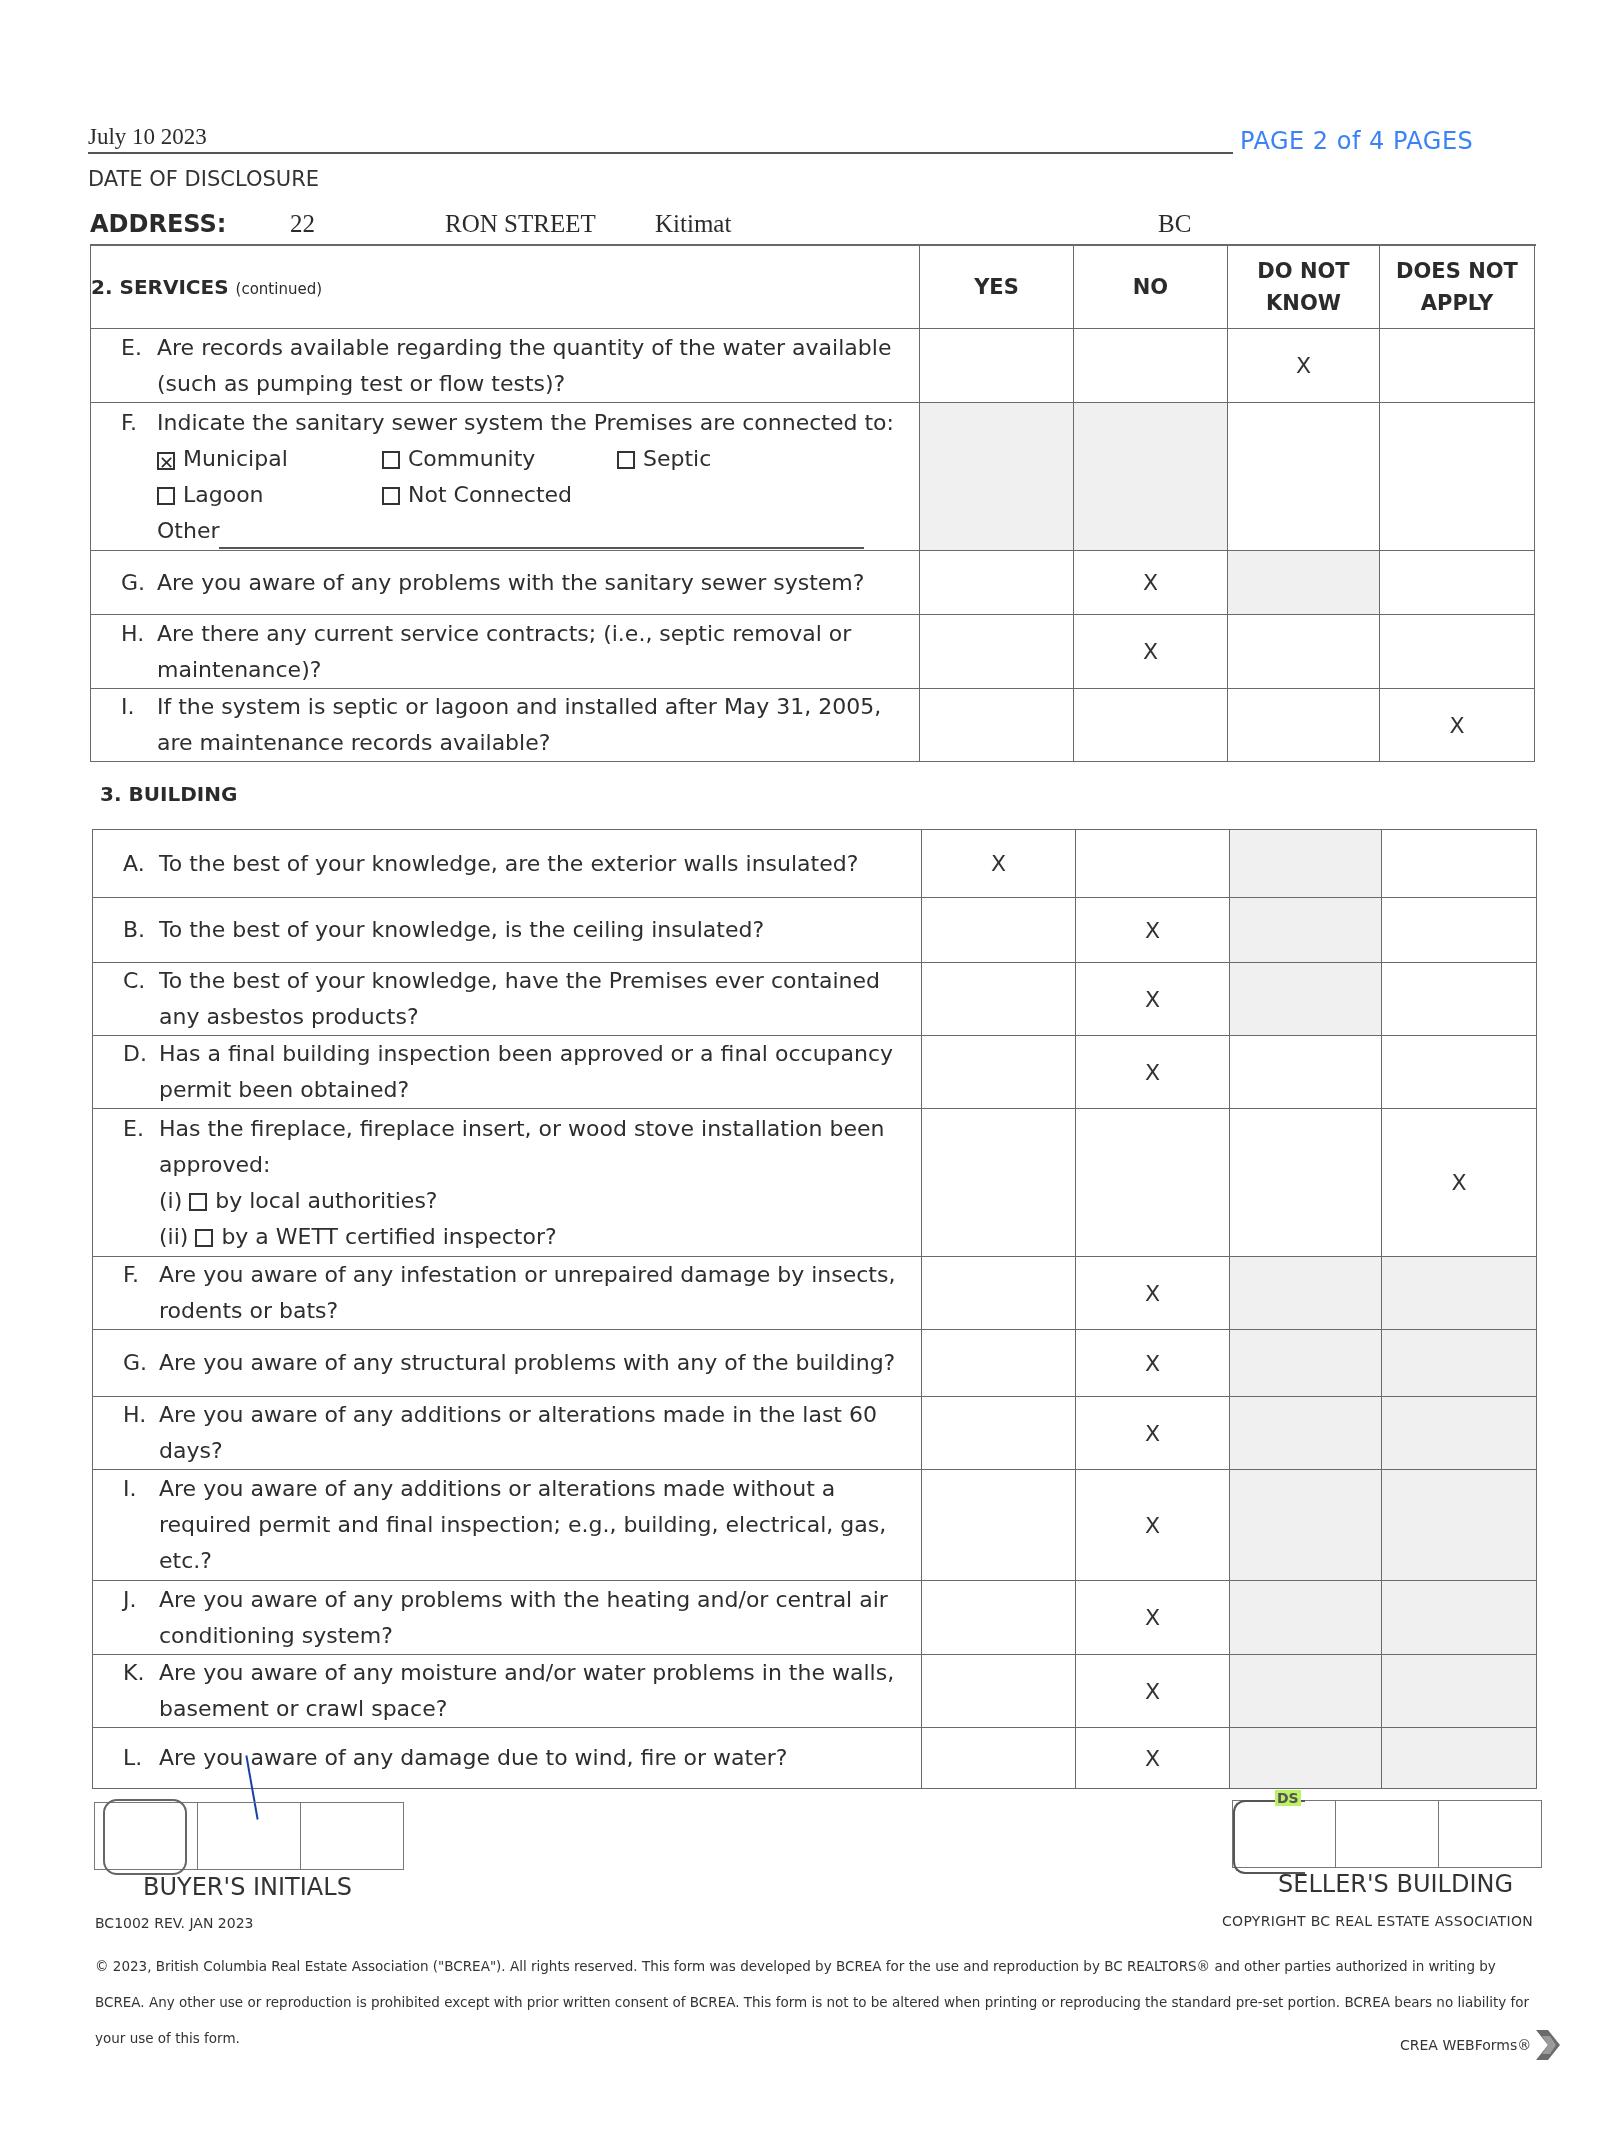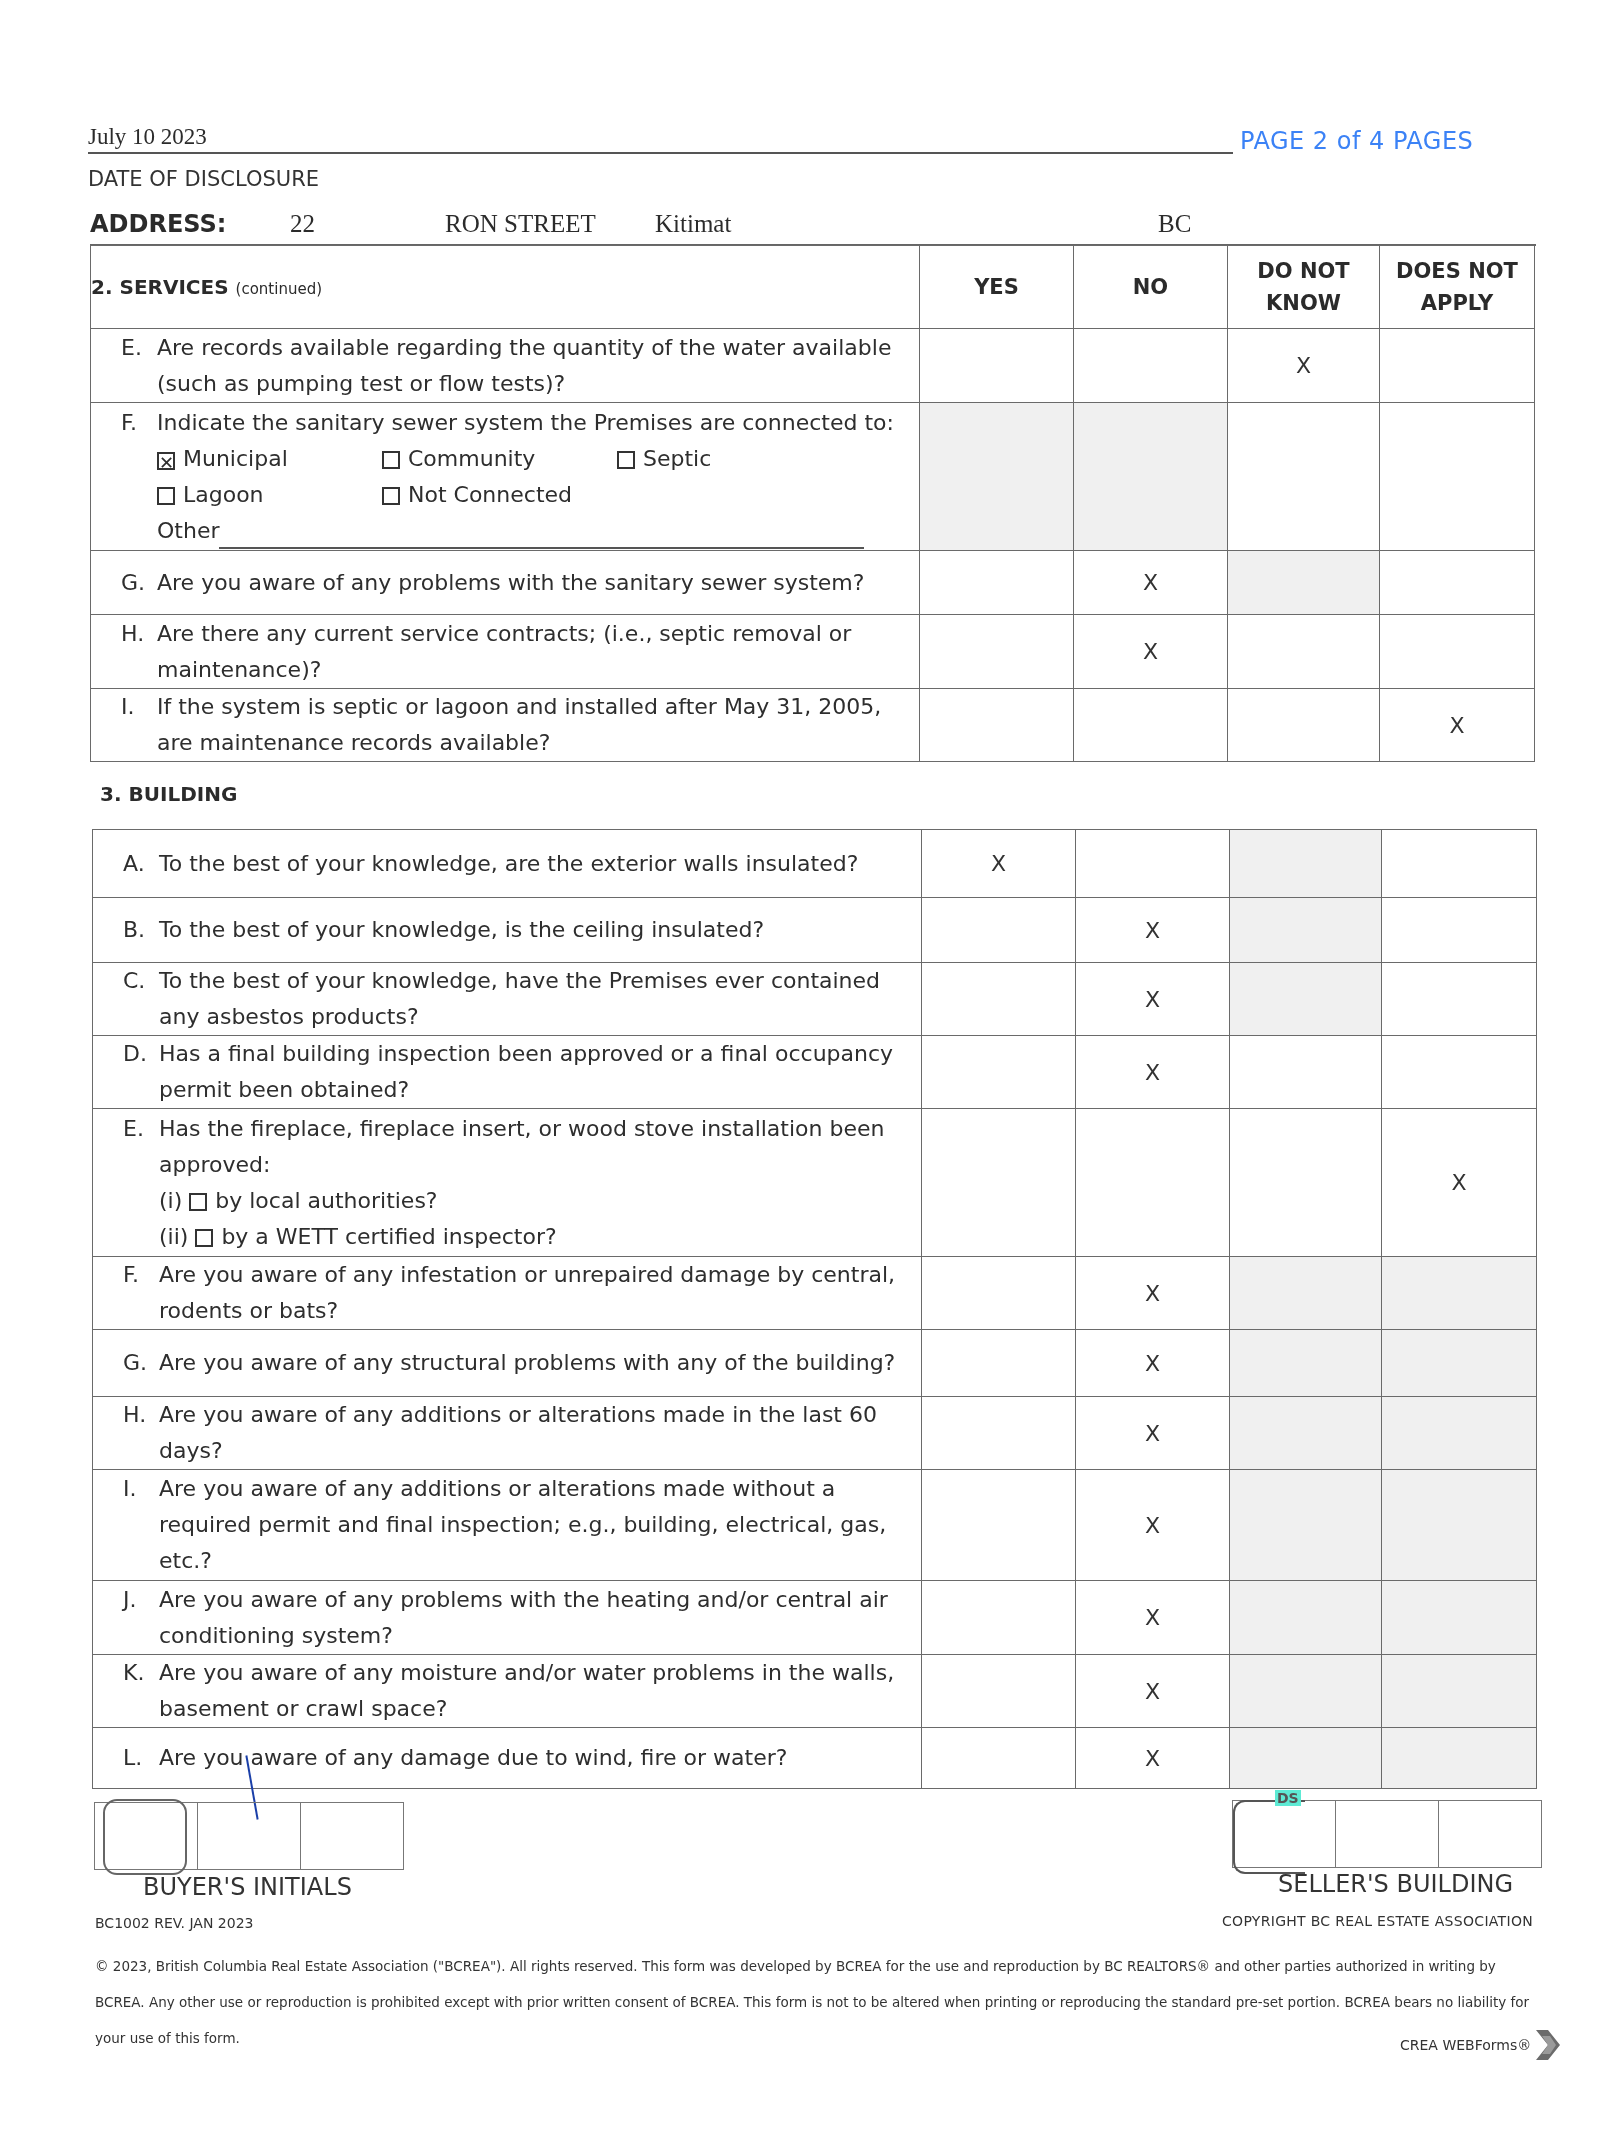--- a/index.html
+++ b/index.html
@@ -48,21 +48,21 @@
 
   
   .initials-box { position: absolute; display: flex; border: 1.5px solid #777; height: 66px; }
   .initials-box div { width: 102px; border-right: 1.5px solid #777; }
   .initials-box div:last-child { border-right: none; }
   #buyer-initials { left: 94px; top: 1802px; }
   #seller-initials { left: 1232px; top: 1800px; }
   .sigmark { position: absolute; border: 2px solid #555; border-radius: 14px; }
   #buyer-sig { left: 103px; top: 1799px; width: 80px; height: 72px; border-color: #666; }
   #seller-sig { left: 1233px; top: 1800px; width: 70px; height: 70px; border-right: none; border-radius: 12px 0 0 12px; }
-  #ds-label { left: 1275px; top: 1790px; font-size: 14px; font-weight: bold; color: #555; background: #5eead4; padding: 0 2px; }
+  #ds-label { left: 1275px; top: 1790px; font-size: 14px; font-weight: bold; color: #555; background: #bef264; padding: 0 2px; }
   #buyer-initials-label { left: 143px; top: 1873px; font-size: 24px; color: #333; }
   #seller-initials-label { left: 1278px; top: 1870px; font-size: 24px; color: #333; }
   #pen-mark { left: 251px; top: 1755px; width: 2px; height: 65px; background: #1a3fa8; transform: rotate(-10deg); }
 
   
   #form-code { left: 95px; top: 1915px; font-size: 14px; color: #333; }
   #copyright-short { left: 1222px; top: 1913px; font-size: 14px; color: #333; letter-spacing: 0.3px; }
   #legal-text { left: 95px; top: 1948px; width: 1445px; font-size: 13.5px; line-height: 36px; color: #333; }
   #webforms { left: 1400px; top: 2037px; font-size: 14px; color: #333; }
   #webforms-logo { left: 1532px; top: 2028px; width: 30px; height: 34px; }
@@ -253,21 +253,21 @@
     <td class="ans"></td>
     <td class="ans"></td>
     <td class="ans"></td>
     <td class="ans">X</td>
   </tr>
 
   <tr style="height:73px">
     <td class="qcell">
           <div class="qrow">
             <span class="qletter">F.</span>
-            <span class="qtext">Are you aware of any infestation or unrepaired damage by central, rodents or bats?</span>
+            <span class="qtext">Are you aware of any infestation or unrepaired damage by insects, rodents or bats?</span>
           </div>
         </td>
     <td class="ans"></td>
     <td class="ans">X</td>
     <td class="ans shade"></td>
     <td class="ans shade"></td>
   </tr>
 
   <tr style="height:67px">
     <td class="qcell">

